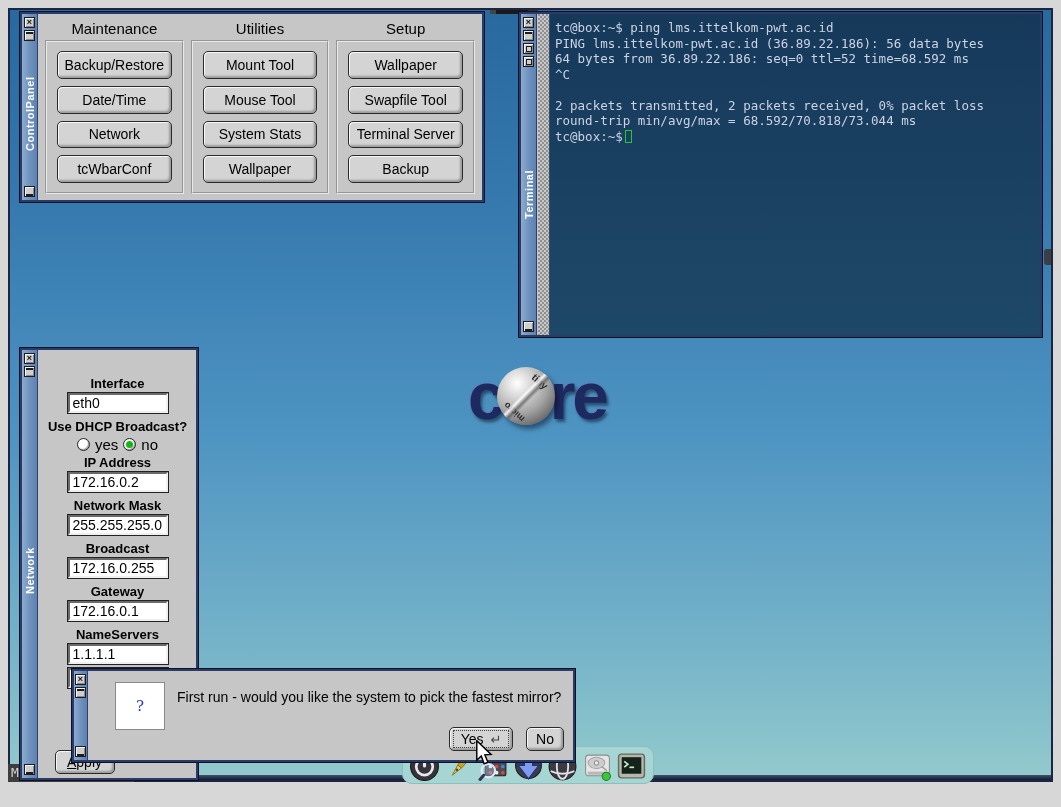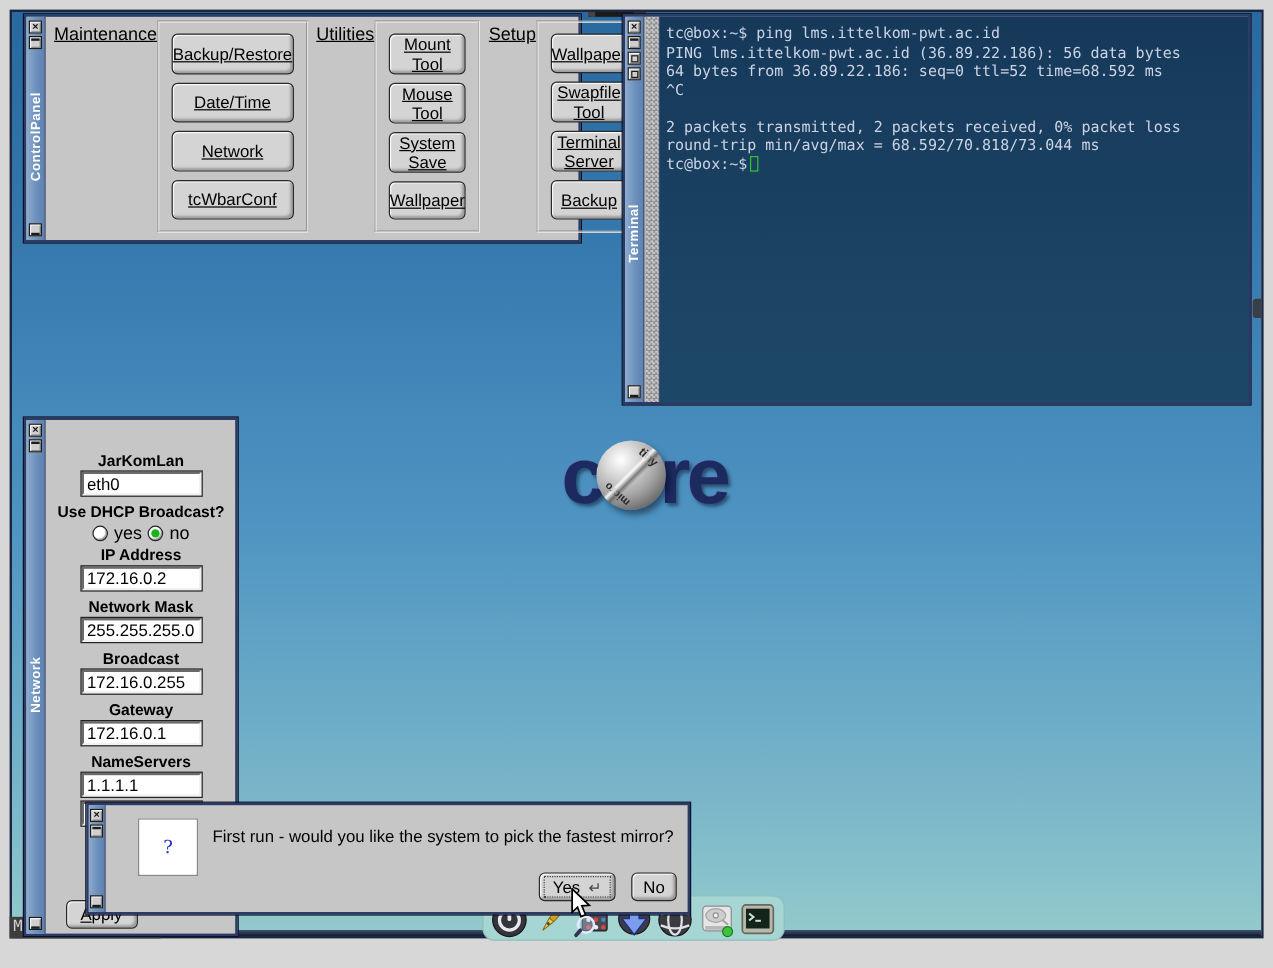--- a/index.html
+++ b/index.html
@@ -48,21 +48,21 @@
     font-size:9px; font-weight:bold; color:#111; margin:1px 0; line-height:1; cursor:default;
   }
   .tbtn .bar { width:7px; height:2px; background:#1c1c1c; }
   .tbtn .bar.top { margin-bottom:5px; }
   .tbtn .bar.bot { margin-top:6px; }
   .tbtn .sq { width:6px; height:6px; border:1px solid #1c1c1c; }
   .win-body { position:absolute; left:17px; top:0; right:0; bottom:0; }
 
   
   .cp-cols { display:flex; gap:7px; height:100%; padding:3px 7px 6px 6px; }
-  .cp-col { flex:1; display:flex; flex-direction:row;text-decoration:underline; }
+  .cp-col { flex:1; display:flex; flex-direction:column; }
   .cp-header { text-align:center; font-size:15px; color:#000; height:23px; line-height:23px; }
   .cp-group { flex:1; border:2px groove #e9e9e9; display:flex; flex-direction:column;
     gap:7px; padding:9px 10px; }
   .btn3d {
     background:#d4d4d4; border:1px solid #2a2a2a; border-radius:5px;
     box-shadow:inset 1px 1px 0 #f7f7f7, inset -2px -2px 2px #9c9c9c;
     font-size:14px; color:#000; font-family:"Liberation Sans",sans-serif; cursor:default;
   }
   .cp-group .btn3d { flex:1; }
 
@@ -165,21 +165,21 @@
               <button class="btn3d">Date/Time</button>
               <button class="btn3d">Network</button>
               <button class="btn3d">tcWbarConf</button>
             </div>
           </div>
           <div class="cp-col">
             <div class="cp-header">Utilities</div>
             <div class="cp-group">
               <button class="btn3d">Mount Tool</button>
               <button class="btn3d">Mouse Tool</button>
-              <button class="btn3d">System Save</button>
+              <button class="btn3d">System Stats</button>
               <button class="btn3d">Wallpaper</button>
             </div>
           </div>
           <div class="cp-col">
             <div class="cp-header">Setup</div>
             <div class="cp-group">
               <button class="btn3d">Wallpaper</button>
               <button class="btn3d">Swapfile Tool</button>
               <button class="btn3d">Terminal Server</button>
               <button class="btn3d">Backup</button>
@@ -224,21 +224,21 @@
         <div class="tbtn">×</div>
         <div class="tbtn">
             <span class="bar top"></span>
           </div>
         <div class="vtext">Network</div>
         <div class="tbtn">
             <span class="bar bot"></span>
           </div>
       </div>
       <div class="net-body">
-        <div class="fld-label">JarKomLan</div>
+        <div class="fld-label">Interface</div>
         <input class="fld-input" value="eth0" style="">
         <div class="fld-label">Use DHCP Broadcast?</div>
         <div class="radio-row">
           <span class="radio"></span>
           <span>yes</span>
           <span class="radio sel"></span>
           <span>no</span>
         </div>
         <div class="fld-label">IP Address</div>
         <input class="fld-input" value="172.16.0.2" style="">

